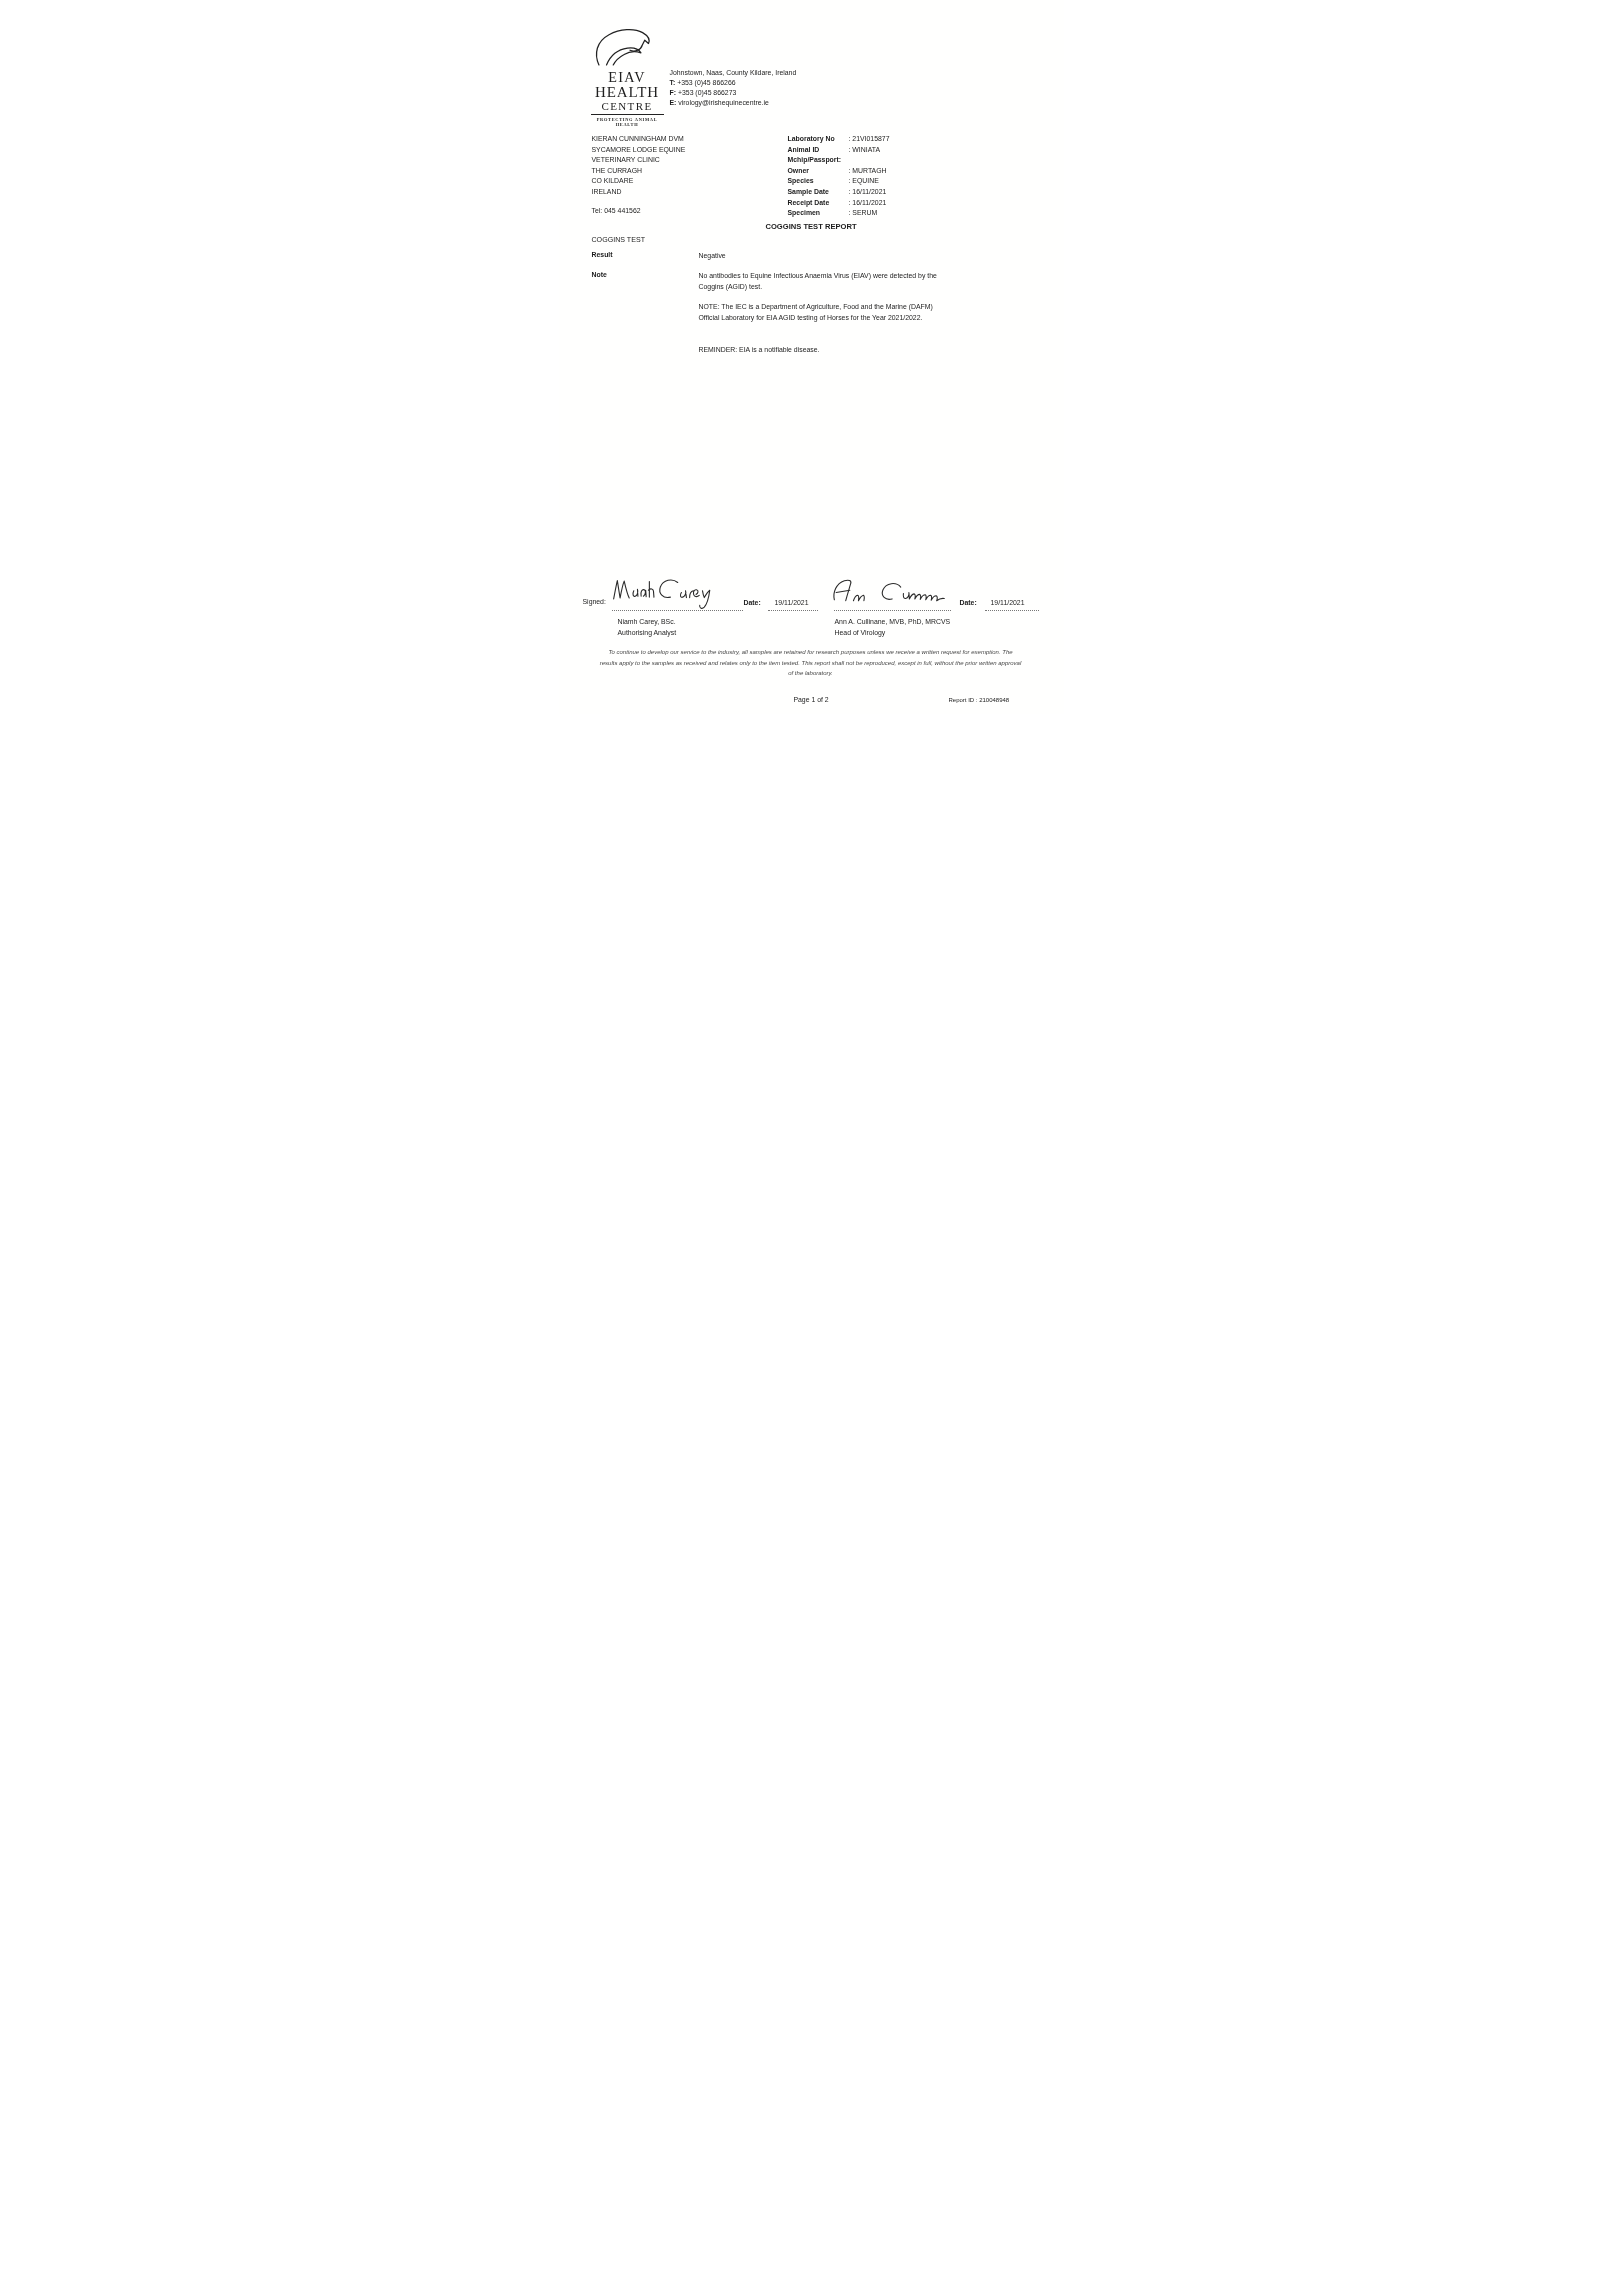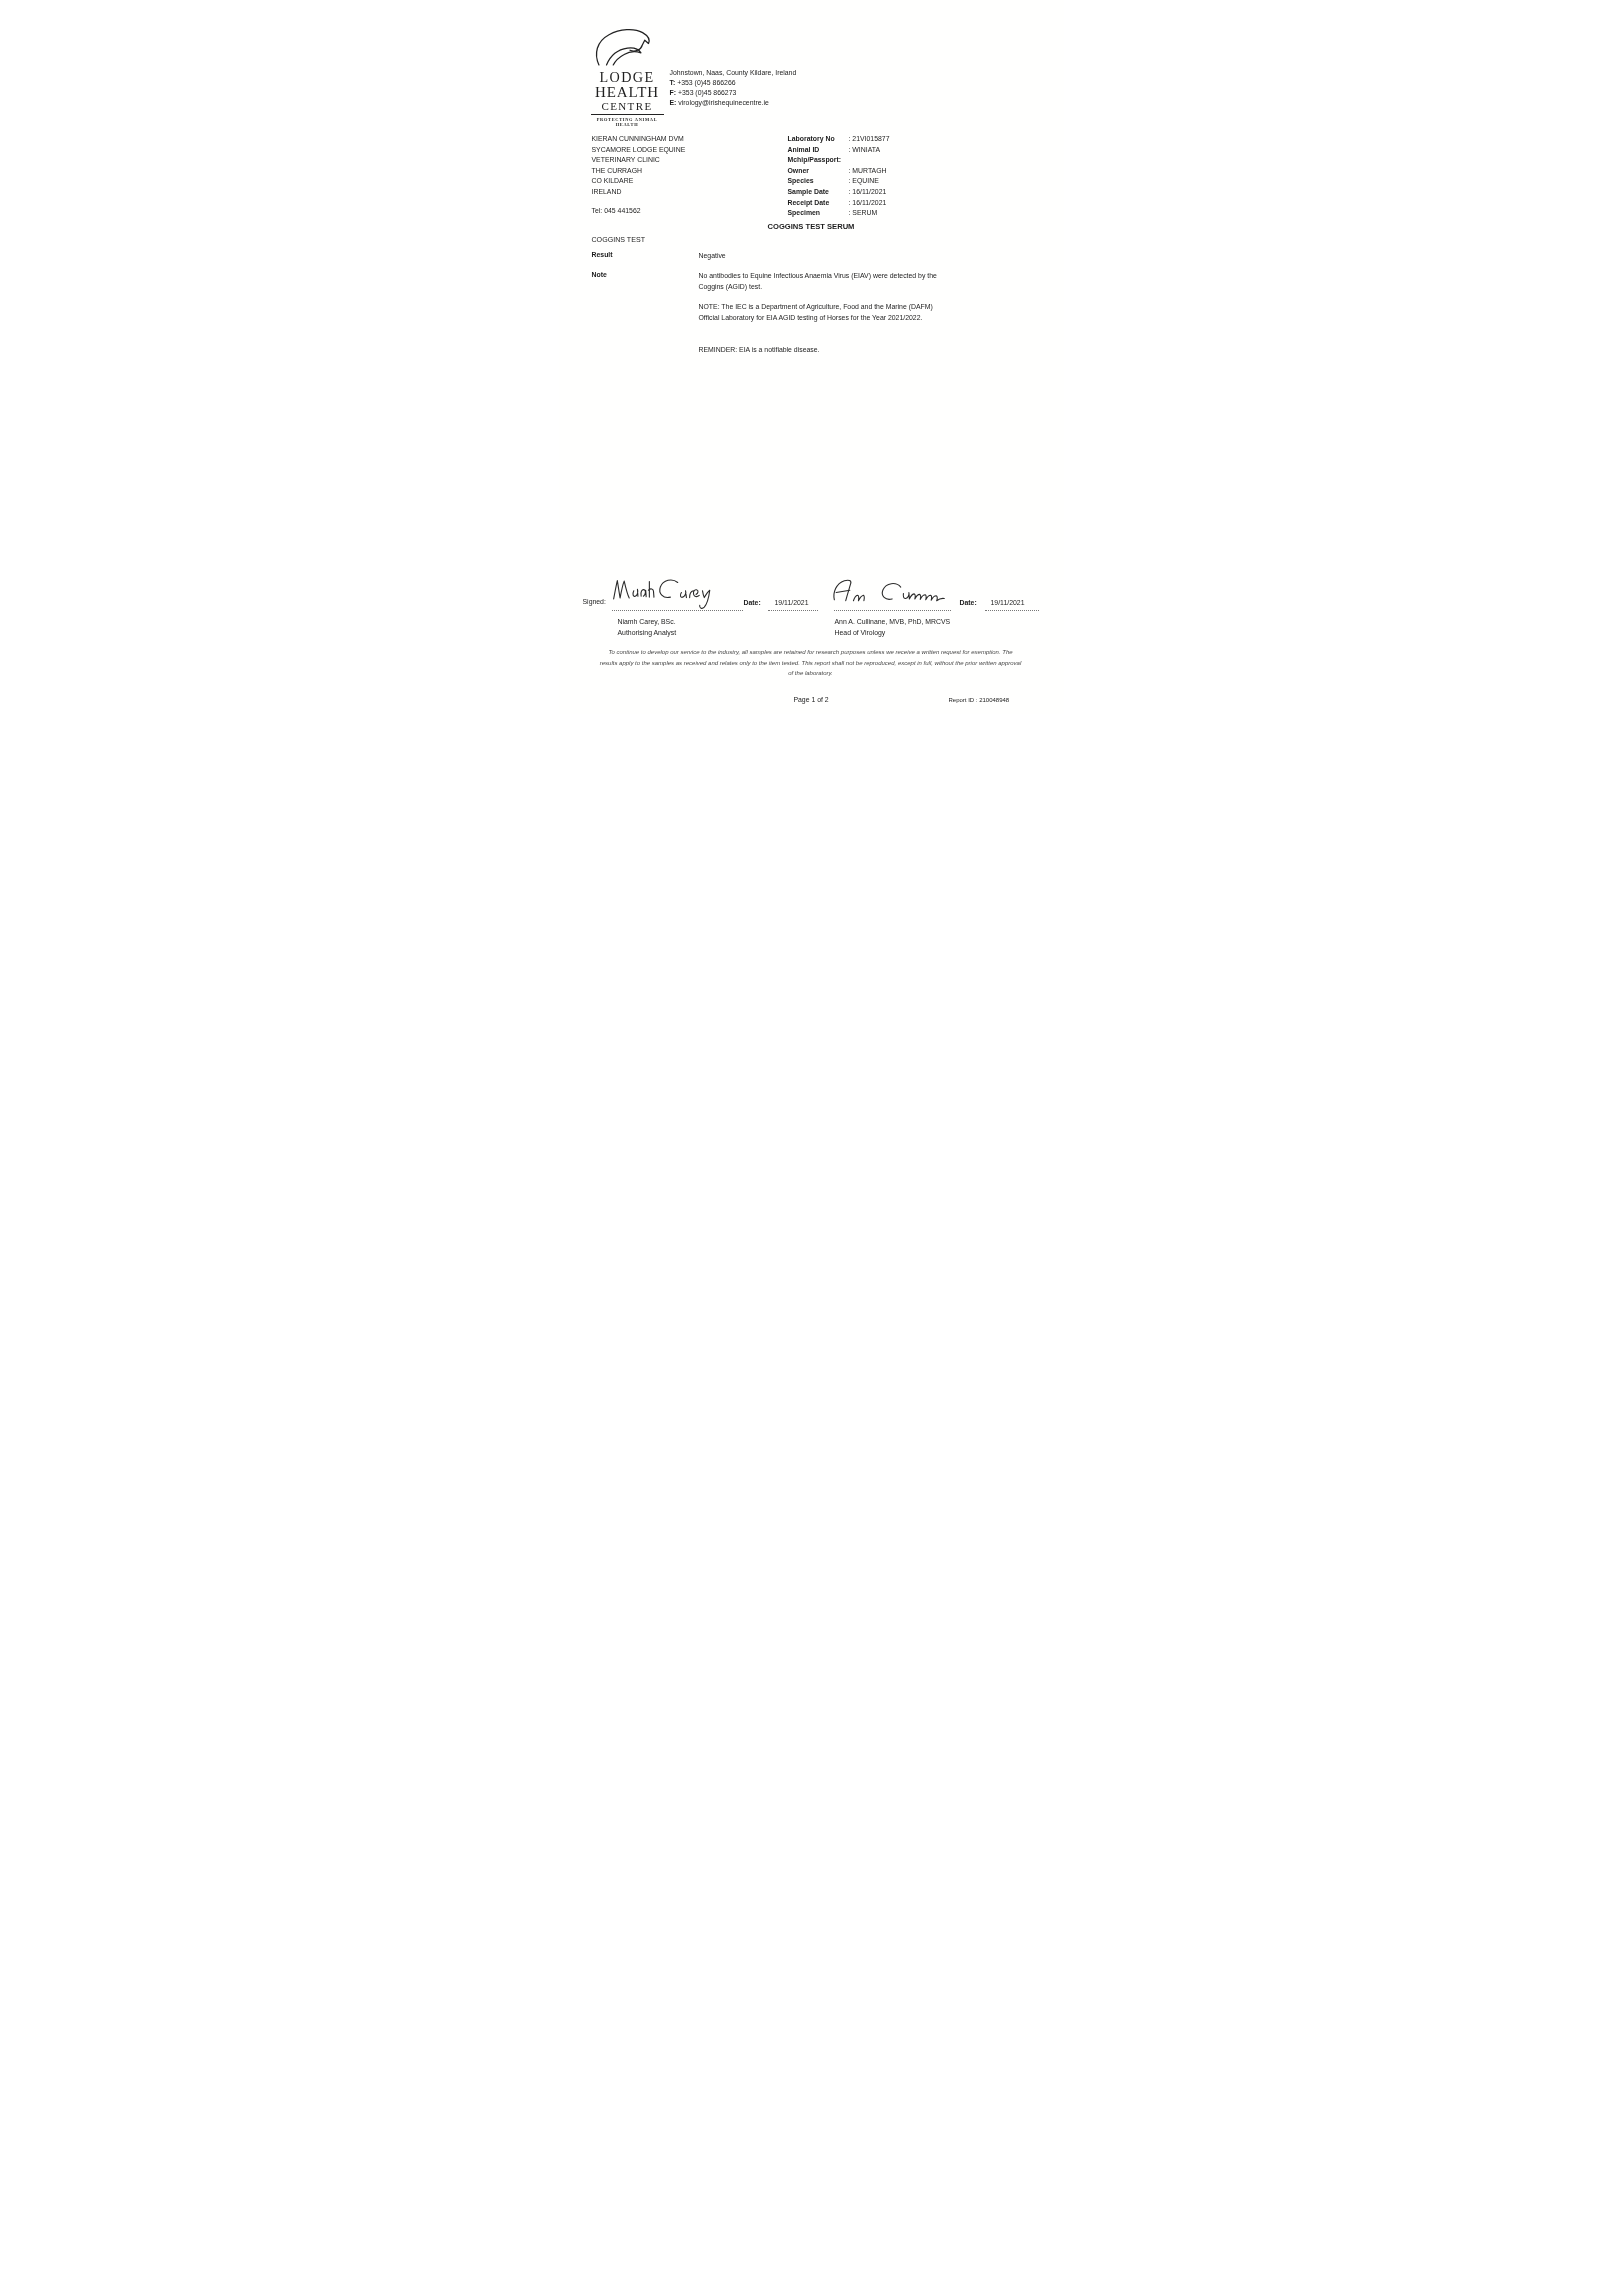--- a/index.html
+++ b/index.html
@@ -93,21 +93,21 @@
 
 <div class="page">
 
   <div class="logo">
     <svg width="69" height="42" viewBox="0 0 160 100">
       <g fill="none" stroke="#222" stroke-width="3" stroke-linecap="round" stroke-linejoin="round">
         <path d="M12 88 C0 62 6 32 36 16 C62 2 96 0 116 11 C128 18 134 28 130 37 L121 29 L115 41 C112 52 98 58 86 53"></path>
         <path d="M30 88 C40 64 58 51 80 48 C96 46 106 50 112 59 C100 55 84 56 72 63 C61 69 52 76 46 88"></path>
       </g>
     </svg>
-    <div class="logo-irish">LODGE</div>
+    <div class="logo-irish">EIAV</div>
     <div class="logo-equine">HEALTH</div>
     <div class="logo-centre">CENTRE</div>
     <div class="logo-tagline">PROTECTING ANIMAL HEALTH</div>
   </div>
 
   <div class="contact">
     <div>Johnstown, Naas, County Kildare, Ireland</div>
     <div>
       <b>T:</b>
       <span>+353 (0)45 866266</span>
@@ -160,21 +160,21 @@
     <div class="detail-row">
       <span class="dl">Receipt Date</span>
       <span class="dv">: 16/11/2021</span>
     </div>
     <div class="detail-row">
       <span class="dl">Specimen</span>
       <span class="dv">: SERUM</span>
     </div>
   </div>
 
-  <div class="report-title">COGGINS TEST SERUM</div>
+  <div class="report-title">COGGINS TEST REPORT</div>
   <div class="section-title">COGGINS TEST</div>
 
   <div class="row-label result-label">Result</div>
   <div class="row-value result-value">Negative</div>
 
   <div class="row-label note-label">Note</div>
   <div class="row-value note-text">No antibodies to Equine Infectious Anaemia Virus (EIAV) were detected by the Coggins (AGID) test.</div>
 
   <div class="row-value note2-text">NOTE: The IEC is a Department of Agriculture, Food and the Marine (DAFM) Official Laboratory for EIA AGID testing of Horses for the Year 2021/2022.</div>
   <div class="row-value note3-text">REMINDER: EIA is a notifiable disease.</div>

